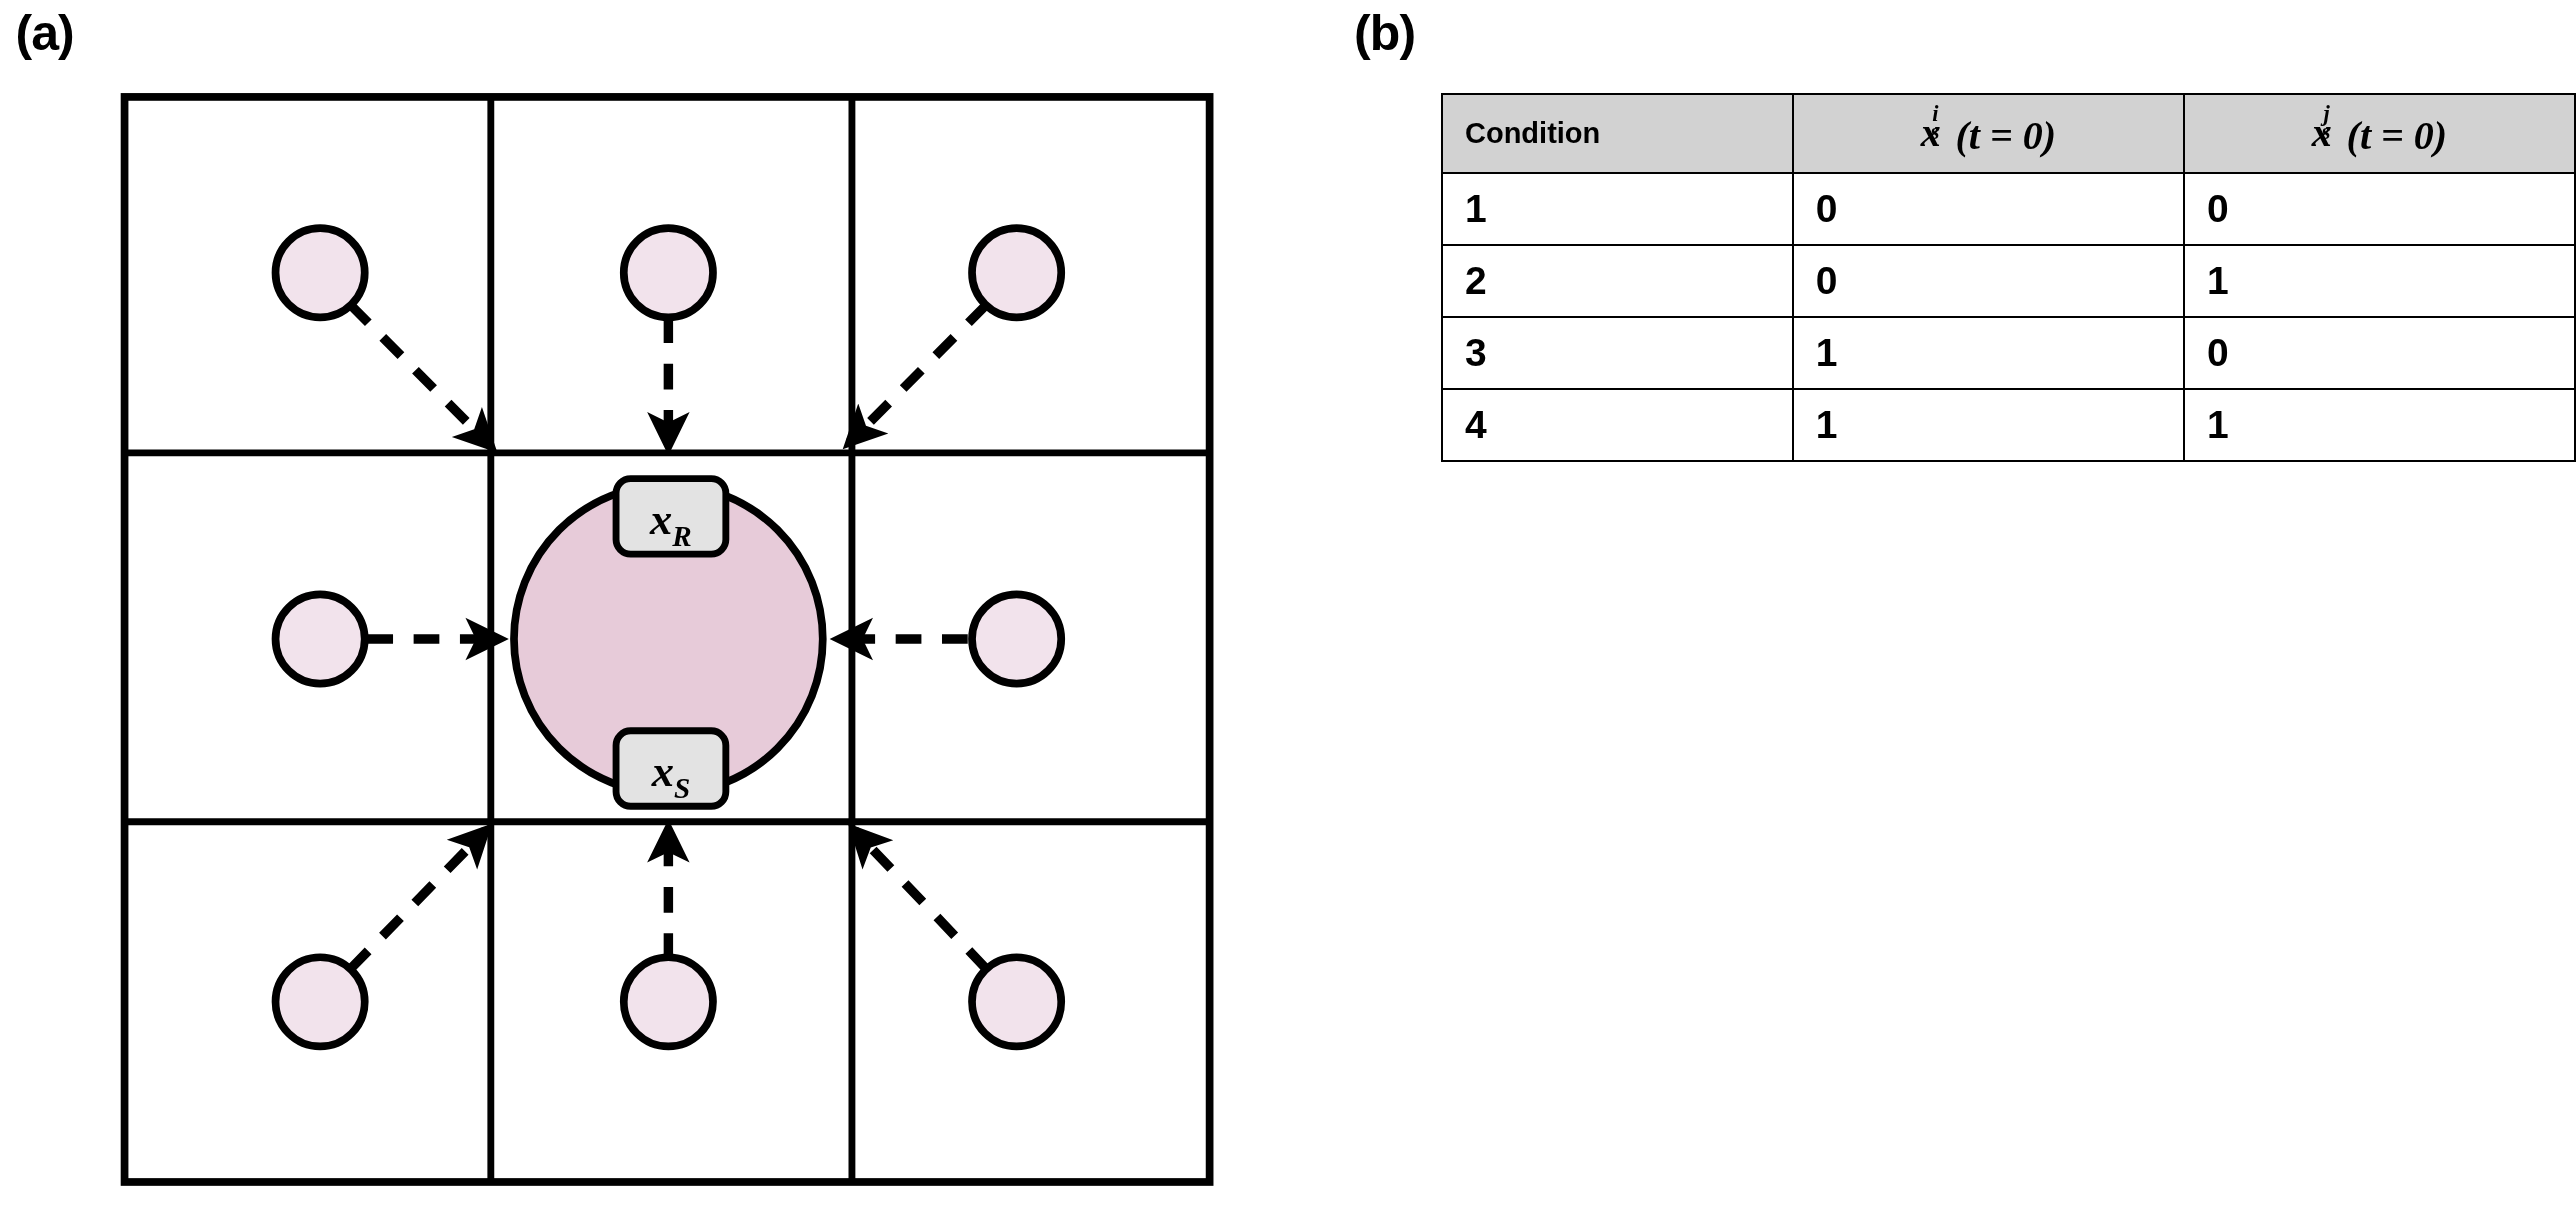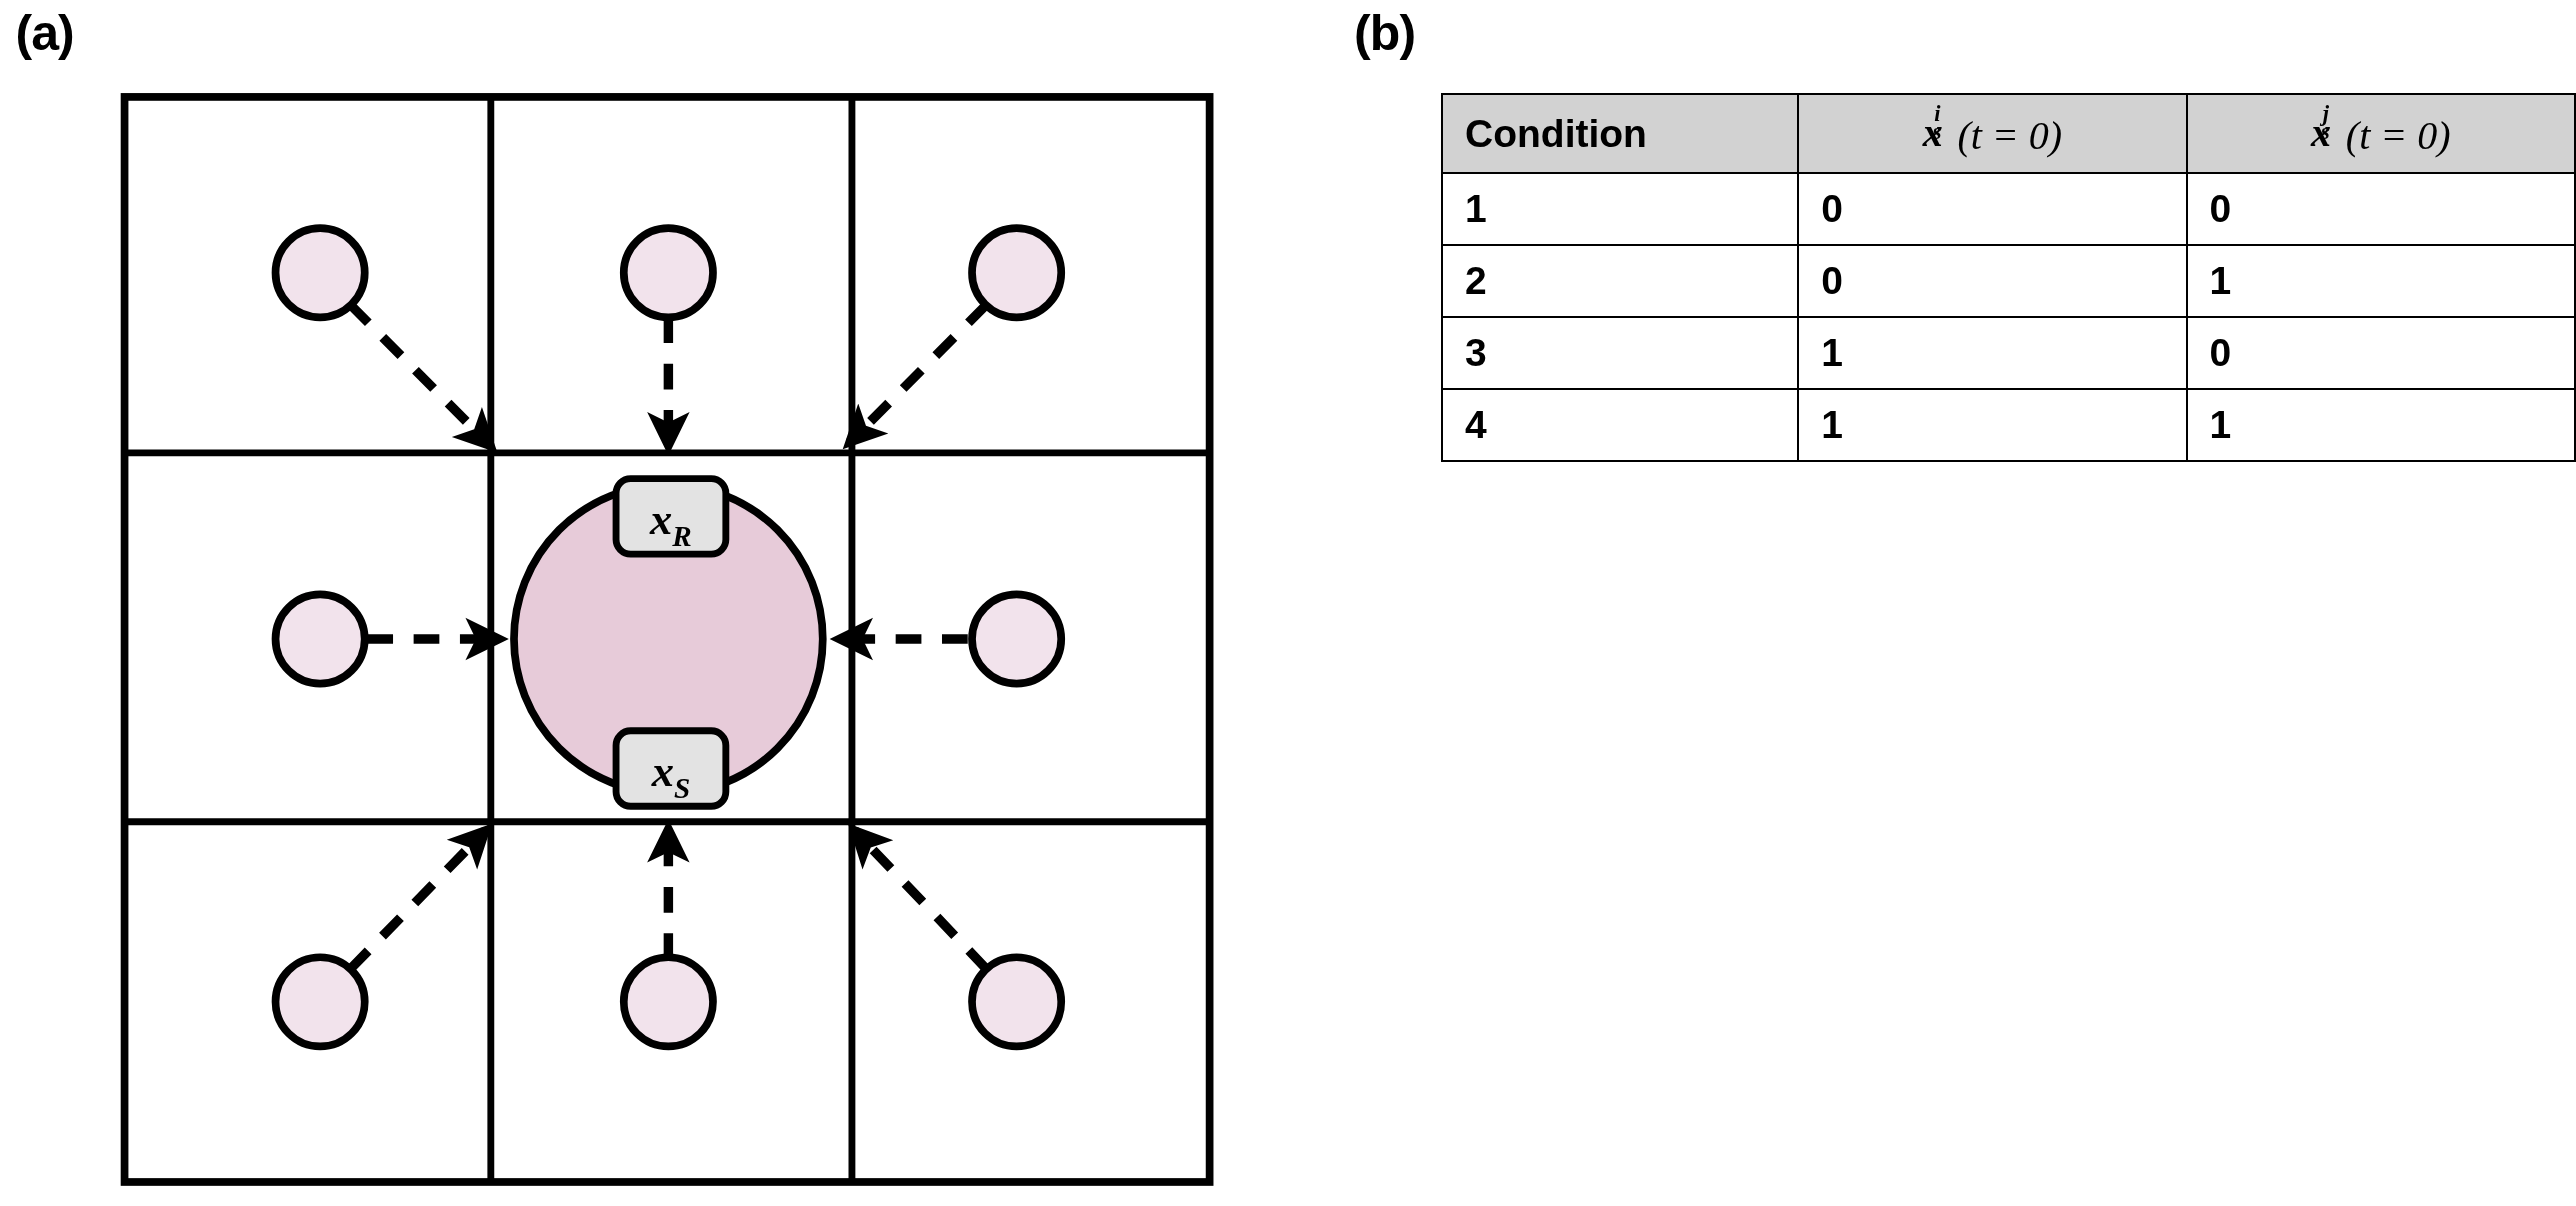--- a/index.html
+++ b/index.html
@@ -29,21 +29,21 @@
     background:#d2d2d2;
     height:77px;
     font-weight:bold;
     font-size:40px;
     padding:0 19px;
     text-align:center;
   }
   table.cond-table th.th-condition{
     font-family:"Liberation Sans",sans-serif;
     text-align:left;
-    font-size:39px;
+    font-size:29px;
     padding-left:22px;
     width:336px;
   }
   table.cond-table td{
     background:#fff;
     height:68px;
     font-weight:bold;
     font-size:39px;
     padding-left:22px;
     text-align:left;
@@ -52,21 +52,21 @@
   table.cond-table td.c-num{width:336px;}
   table.cond-table td.c-i{width:403px;}
   table.cond-table td.c-j{width:403px;}
   th.th-i,th.th-j{width:403px;}
 
   .mathvar{font-family:"Liberation Serif",serif;font-style:italic;font-weight:bold;}
   .mathsupsub{display:inline-block;position:relative;width:0.62em;height:1em;vertical-align:baseline;}
   .mathsupsub > .base{position:absolute;left:0;top:0;}
   .mathsupsub > .s-up{position:absolute;left:0.52em;top:-0.34em;font-size:0.56em;}
   .mathsupsub > .s-dn{position:absolute;left:0.45em;top:0.46em;font-size:0.56em;}
-  .parenpart{font-family:"Liberation Serif",serif;font-style:italic;font-weight:normal;}
+  .parenpart{font-family:"Liberation Serif",serif;font-style:italic;font-weight:bold;}
 </style>
 </head>
 <body>
 
 <div id="panel-a">
   <span class="panel-label" id="label-a">(a)</span>
 
   <svg id="grid-svg" width="1287" height="1206" viewBox="0 0 1500 1406">
     <defs>
       <marker id="arrowhead" markerWidth="5.2" markerHeight="5.2" refX="3.6" refY="2.6" orient="auto" markerUnits="strokeWidth">

